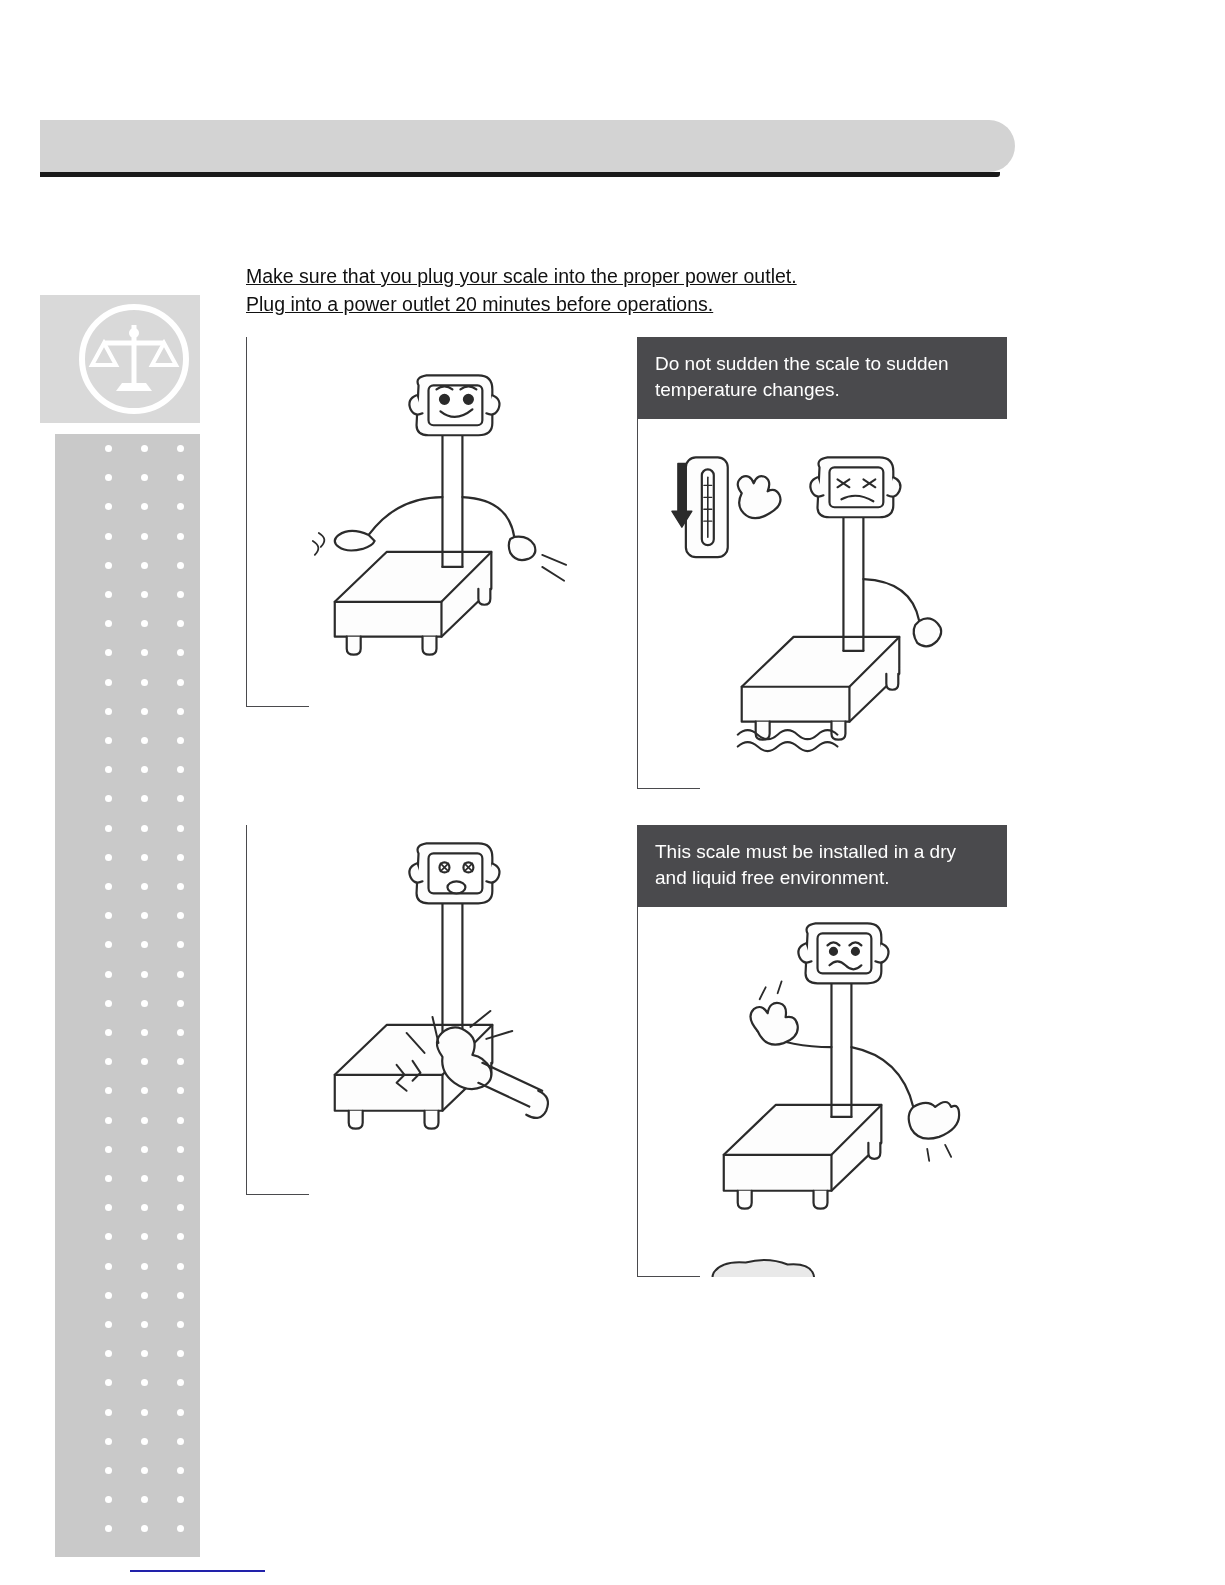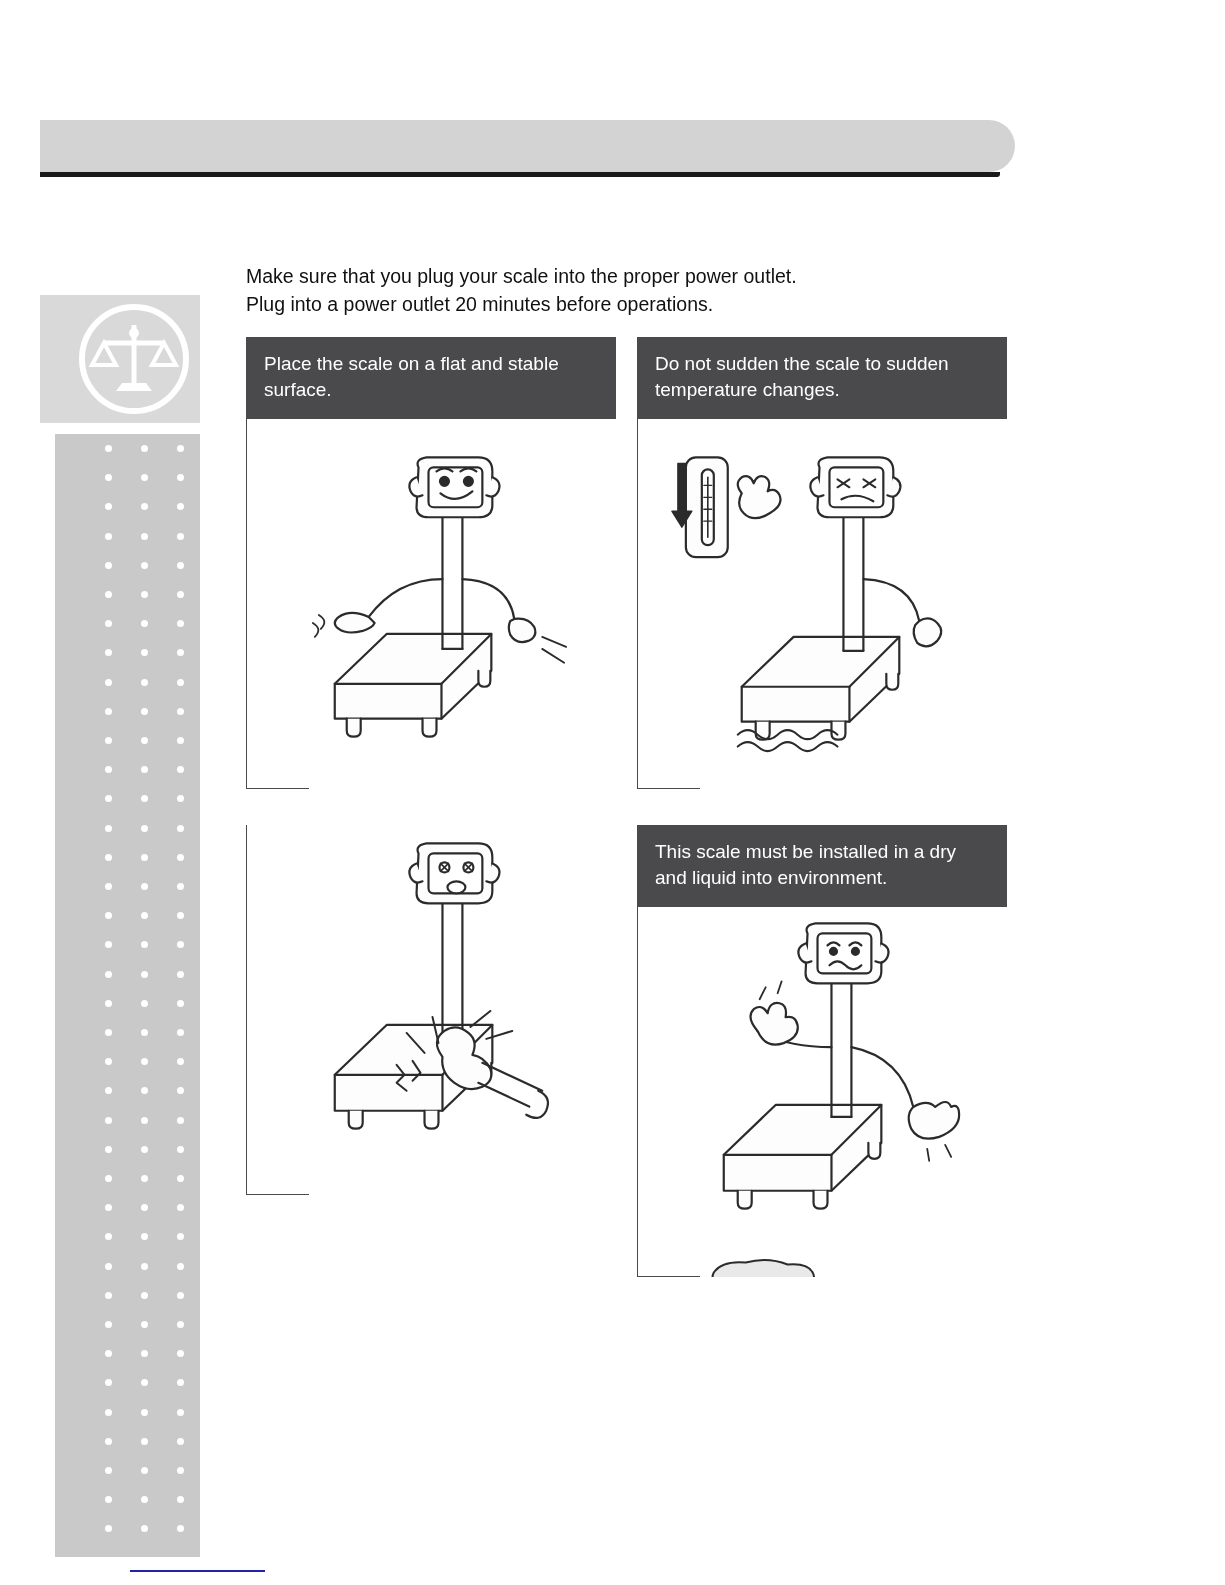--- a/index.html
+++ b/index.html
@@ -90,21 +90,21 @@
   
   #intro-text {
     position: absolute;
     left: 246px;
     top: 262px;
     width: 760px;
     font-size: 19.5px;
     line-height: 28px;
     color: #111;
   }
-  #intro-text div { white-space: nowrap; }
+  #intro-text div { white-space: nowrap; text-decoration: underline; }
 
   
   .panel {
     position: absolute;
     width: 370px;
   }
   .panel-header {
     background: #4a4a4d;
     color: #ffffff;
     font-size: 19px;
@@ -287,21 +287,20 @@
     <div class="dot" style="left: 86px; top: 1091.4px; background: rgb(255, 255, 255);"></div>
     <div class="dot" style="left: 122px; top: 1091.4px; background: rgb(255, 255, 255);"></div>
   </div>
 
 <div id="intro-text">
   <div>Make sure that you plug your scale into the proper power outlet.</div>
   <div>Plug into a power outlet 20 minutes before operations.</div>
 </div>
 
 <div class="panel" id="panel-flat">
-  <div class="panel-header">Place the scale on a flat and stable surface.</div>
   <div class="panel-body">
     <svg class="panel-art" viewBox="0 0 370 370">
       <g fill="none" stroke="#2b2b2b" stroke-width="2.2" stroke-linejoin="round" stroke-linecap="round">
 
         <path d="M88 265 L140 215 L245 215 L245 252 L195 300 L88 300 Z" fill="#fdfdfd"></path>
         <path d="M88 265 L195 265 L195 300" fill="none"></path>
         <path d="M195 265 L245 215" fill="none"></path>
 
         <path d="M100 300 L100 312 Q100 318 107 318 Q114 318 114 312 L114 300" fill="#fdfdfd"></path>
         <path d="M176 300 L176 312 Q176 318 183 318 Q190 318 190 312 L190 300" fill="#fdfdfd"></path>
@@ -414,21 +413,21 @@
         <path d="M240 214 L266 206" stroke-width="2"></path>
 
         <path d="M150 240 L158 250 L150 258 L160 266" stroke-width="2"></path>
         <path d="M166 236 L174 248 L166 256" stroke-width="2"></path>
       </g>
     </svg>
   </div>
 </div>
 
 <div class="panel" id="panel-liquid">
-  <div class="panel-header">This scale must be installed in a dry and liquid into environment.</div>
+  <div class="panel-header">This scale must be installed in a dry and liquid free environment.</div>
   <div class="panel-body">
     <svg class="panel-art" viewBox="0 0 370 370">
       <g fill="none" stroke="#2b2b2b" stroke-width="2.2" stroke-linejoin="round" stroke-linecap="round">
 
         <path d="M92 384 Q70 378 76 366 Q84 354 108 356 Q130 350 150 358 Q172 356 176 368 Q180 382 156 386 Q120 392 92 384 Z" fill="#e9e9e9" stroke="#2b2b2b" stroke-width="2"></path>
         <ellipse cx="182" cy="392" rx="13" ry="8" fill="#ffffff" stroke="#2b2b2b" stroke-width="2"></ellipse>
 
         <path d="M86 248 L138 198 L244 198 L244 236 L194 284 L86 284 Z" fill="#fdfdfd"></path>
         <path d="M86 248 L194 248 L194 284" fill="none"></path>
         <path d="M194 248 L244 198" fill="none"></path>

